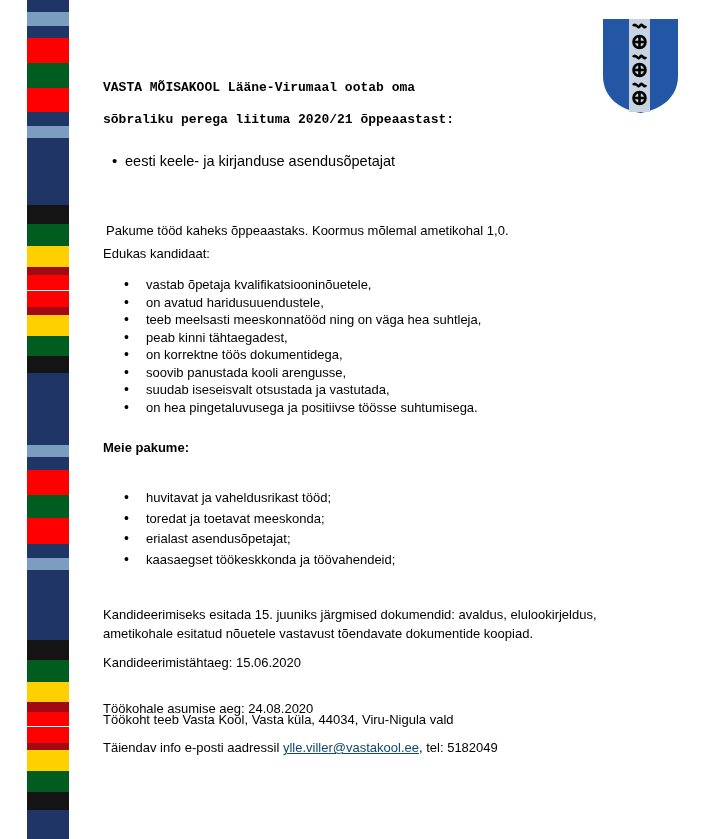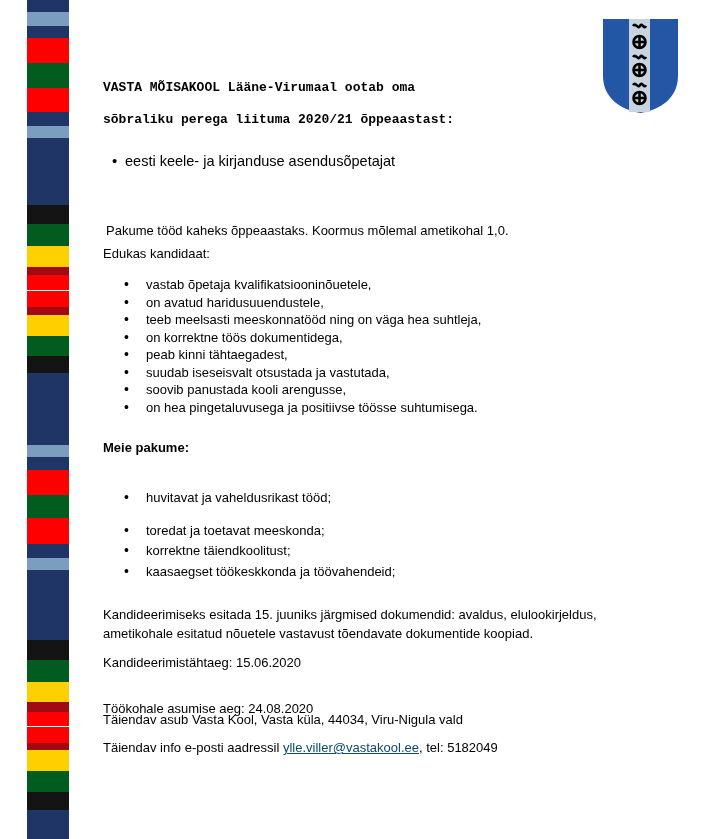--- a/index.html
+++ b/index.html
@@ -95,46 +95,46 @@
 </ul>
 
 <div class="txt" style="top:222px; left:106px;">Pakume tööd kaheks õppeaastaks. Koormus mõlemal ametikohal 1,0.</div>
 
 <div class="txt" style="top:245px; font-weight:normal;">Edukas kandidaat:</div>
 
 <ul class="small" style="top:276px;">
   <li>vastab õpetaja kvalifikatsiooninõuetele,</li>
   <li>on avatud haridusuuendustele,</li>
   <li>teeb meelsasti meeskonnatööd ning on väga hea suhtleja,</li>
+  <li>peab kinni tähtaegadest,</li>
   <li>on korrektne töös dokumentidega,</li>
-  <li>peab kinni tähtaegadest,</li>
+  <li>soovib panustada kooli arengusse,</li>
   <li>suudab iseseisvalt otsustada ja vastutada,</li>
-  <li>soovib panustada kooli arengusse,</li>
   <li>on hea pingetaluvusega ja positiivse töösse suhtumisega.</li>
 </ul>
 
 <div class="txt" style="top:439px; font-weight:bold;">Meie pakume:</div>
 
 <ul class="small" style="top:489px; ">
   <li style="height:20.5px;">huvitavat ja vaheldusrikast tööd;</li>
-  <li style="height:20.5px;margin-top:12px;">toredat ja toetavat meeskonda;</li>
-  <li style="height:20.5px;">korrektne täiendkoolitust;</li>
+  <li style="height:20.5px;">toredat ja toetavat meeskonda;</li>
+  <li style="height:20.5px;">erialast asendusõpetajat;</li>
   <li style="height:20.5px;">kaasaegset töökeskkonda ja töövahendeid;</li>
 </ul>
 
 <div class="txt" style="top:606px;">Kandideerimiseks esitada 15. juuniks järgmised dokumendid: avaldus, elulookirjeldus,</div>
 <div class="txt" style="top:625px;">ametikohale esitatud nõuetele vastavust tõendavate dokumentide koopiad.</div>
 
 <div class="txt" style="top:654px;">
   <b>Kandideerimistähtaeg:</b><span> 15.06.2020</span>
 </div>
 
 <div class="txt" style="top:700px;">
   <span>Töökohale asumise aeg: </span><b>24.08.2020</b>
 </div>
 
 <div class="txt" style="top:711px;">
-  <span>Täiendav asub </span><b>Vasta Kool, Vasta küla, 44034, Viru-Nigula vald</b>
+  <span>Töökoht teeb </span><b>Vasta Kool, Vasta küla, 44034, Viru-Nigula vald</b>
 </div>
 
 <div class="txt" style="top:739px;">
   <b>Täiendav info</b><span> e-posti aadressil </span><a class="mail" href="#">ylle.viller@vastakool.ee</a><span>, tel: 5182049</span>
 </div>
 
 </body></html>

